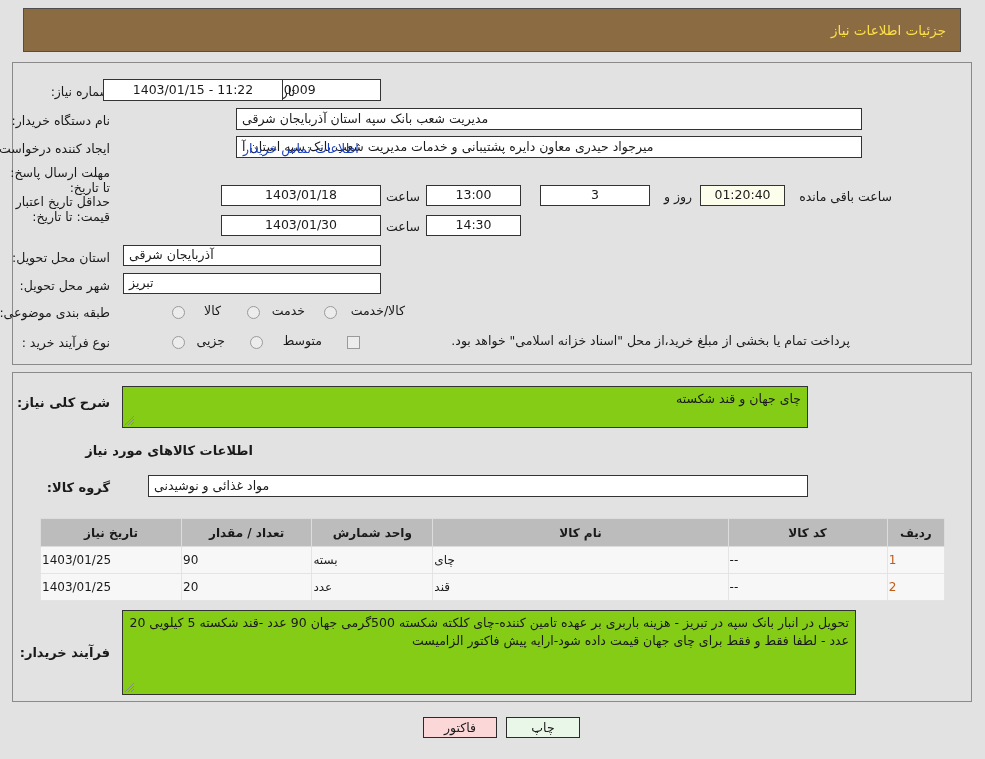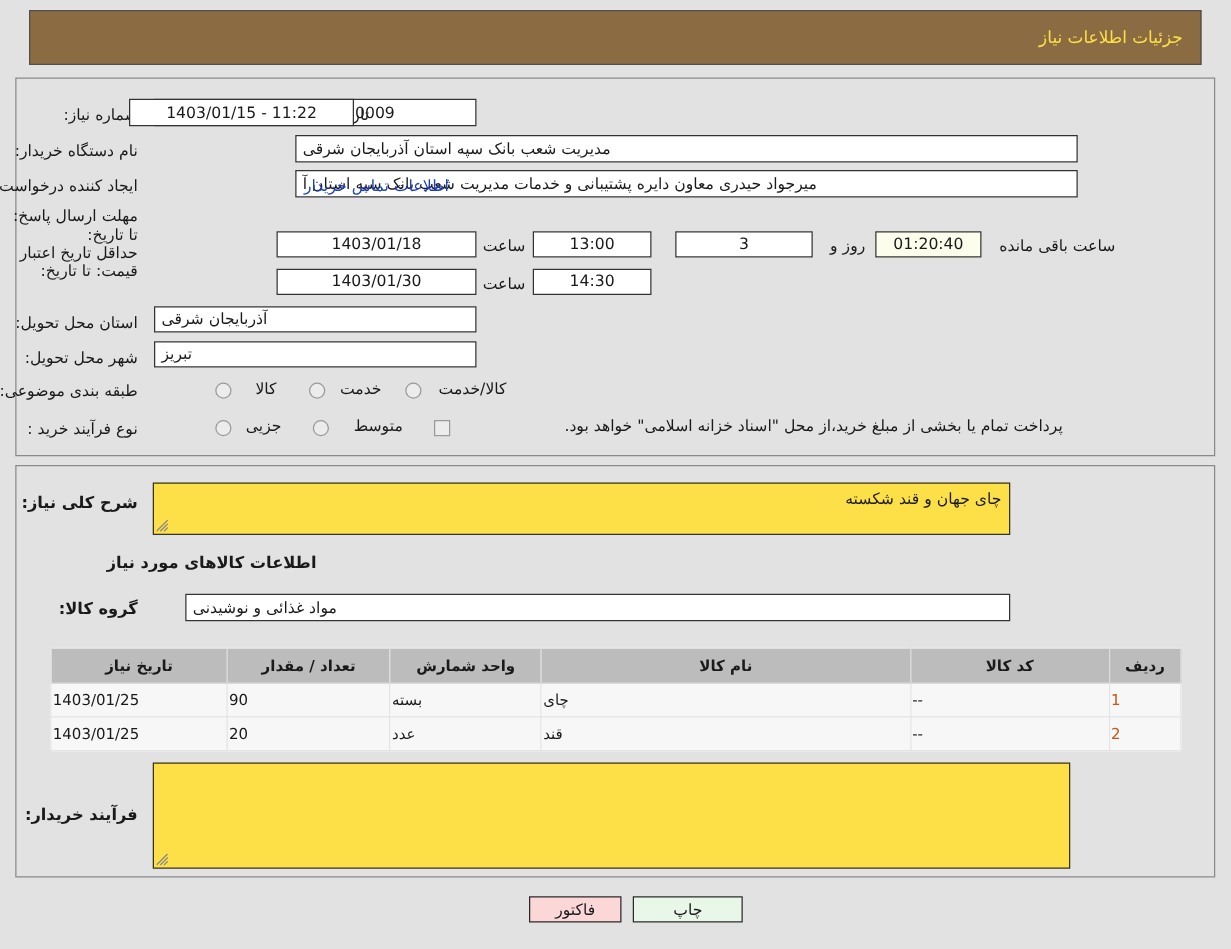--- a/index.html
+++ b/index.html
@@ -147,21 +147,21 @@
     width: 13px; height: 13px;
     border: 1px solid #9a9a9a;
     background: #ececec;
     box-sizing: border-box;
     z-index: 3;
   }
 
   
   .ta {
     position: absolute;
-    background: #fde047;
+    background: #84cc16;
     border: 1px solid #333333;
     box-sizing: border-box;
     font-size: 12.5px;
     color: #1a1a1a;
     padding: 3px 6px 0 6px;
     text-align: right;
     line-height: 18px;
     z-index: 3;
     overflow: hidden;
   }
@@ -208,21 +208,21 @@
     box-sizing: border-box;
     font-size: 12.5px;
     display: flex;
     align-items: center;
     justify-content: center;
     cursor: pointer;
     z-index: 3;
     font-family: "DejaVu Sans", "Liberation Sans", sans-serif;
     color: #1a1a1a;
   }
-  #btn-print  { left: 506px; top: 717px; width: 88px; height: 21px; background: #e9f7e9; }
+  #btn-print  { left: 506px; top: 717px; width: 74px; height: 21px; background: #e9f7e9; }
   #btn-back   { left: 423px; top: 717px; width: 74px; height: 21px; background: #fbd7d7; }
 </style>
 </head>
 <body>
 
 <div class="watermark">
   <svg class="wm-shield" viewBox="0 0 112 130">
     <path d="M56 4 L106 22 L106 66 C106 98 82 118 56 126 C30 118 6 98 6 66 L6 22 Z" fill="none" stroke="#efd3d3" stroke-width="7"></path>
     <path d="M56 30 L80 92 L68 92 L56 58 L44 92 L32 92 Z" fill="#efd3d3"></path>
   </svg>
@@ -327,19 +327,20 @@
       <td>قند</td>
       <td>عدد</td>
       <td>20</td>
       <td>1403/01/25</td>
     </tr>
   </tbody>
 </table>
 
 <div class="lbl bold" style="right:875px; top:645px;">فرآیند خریدار:</div>
 <div class="ta" style="right:129px; top:610px; width:734px; height:85px;">
+  <span>تحویل در انبار بانک سپه در تبریز - هزینه باربری بر عهده تامین کننده-چای کلکته شکسته 500گرمی جهان 90 عدد -قند شکسته 5 کیلویی 20 عدد - لطفا فقط و فقط برای چای جهان قیمت داده شود-ارایه پیش فاکتور الزامیست</span>
   <svg class="grip" viewBox="0 0 10 10">
     <path d="M0 9 L9 0 M3 9 L9 3 M6 9 L9 6" stroke="#8a8a8a" stroke-width="1" fill="none"></path>
   </svg>
 </div>
 
 <div class="btn" id="btn-print">چاپ</div>
 <div class="btn" id="btn-back">فاکتور</div>
 
 </body></html>

